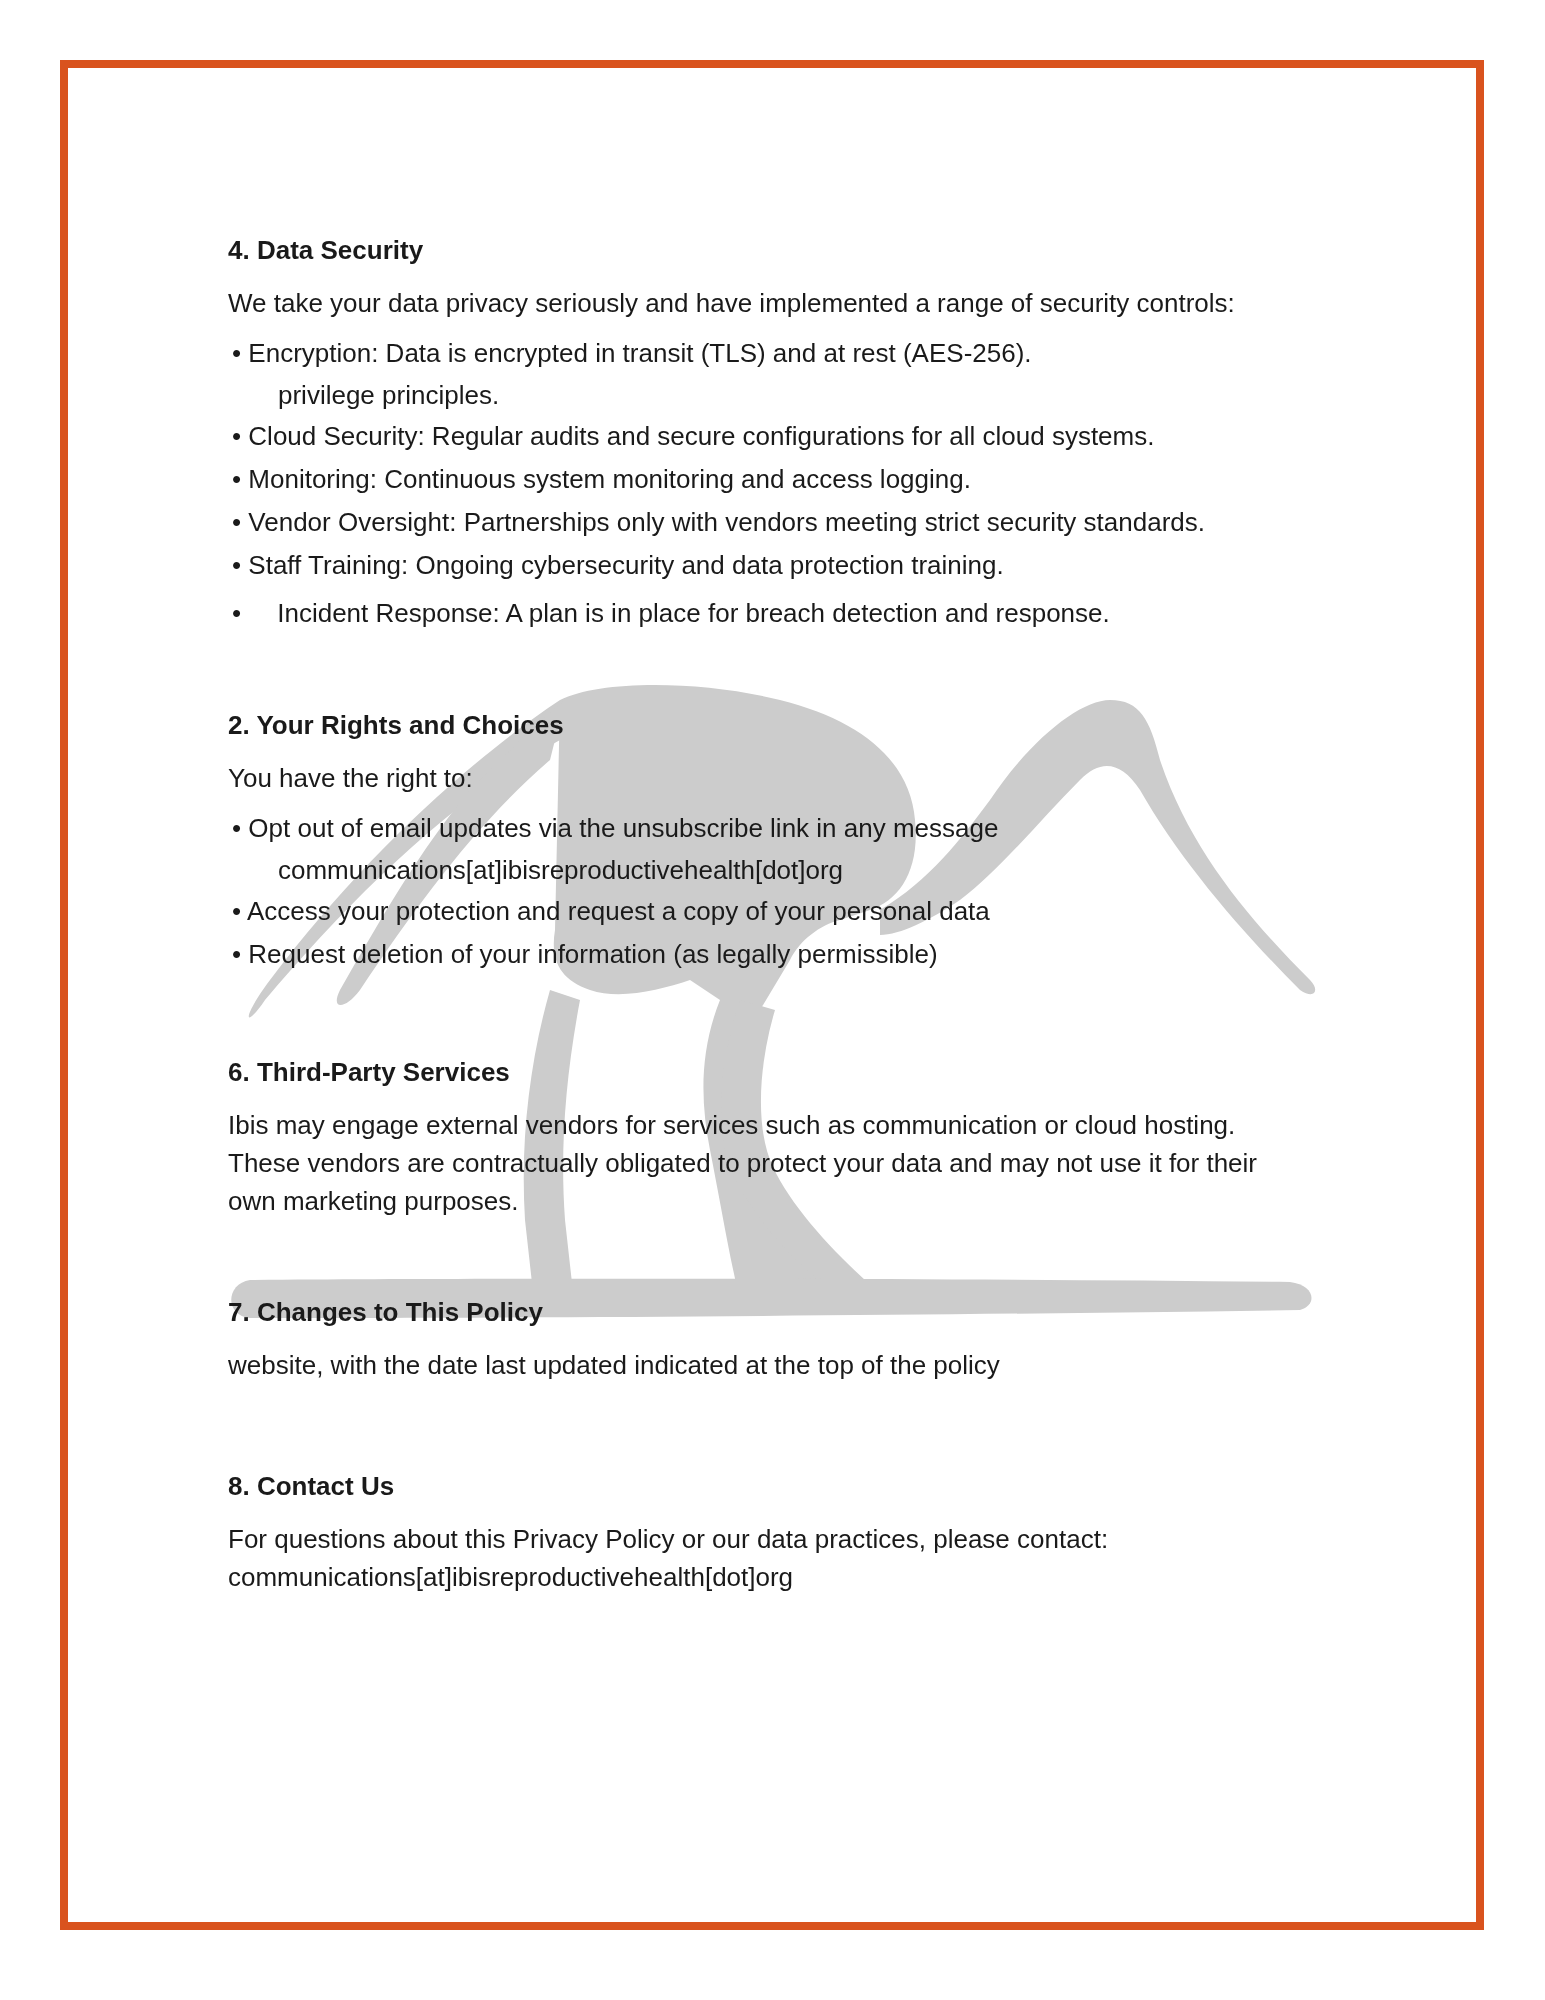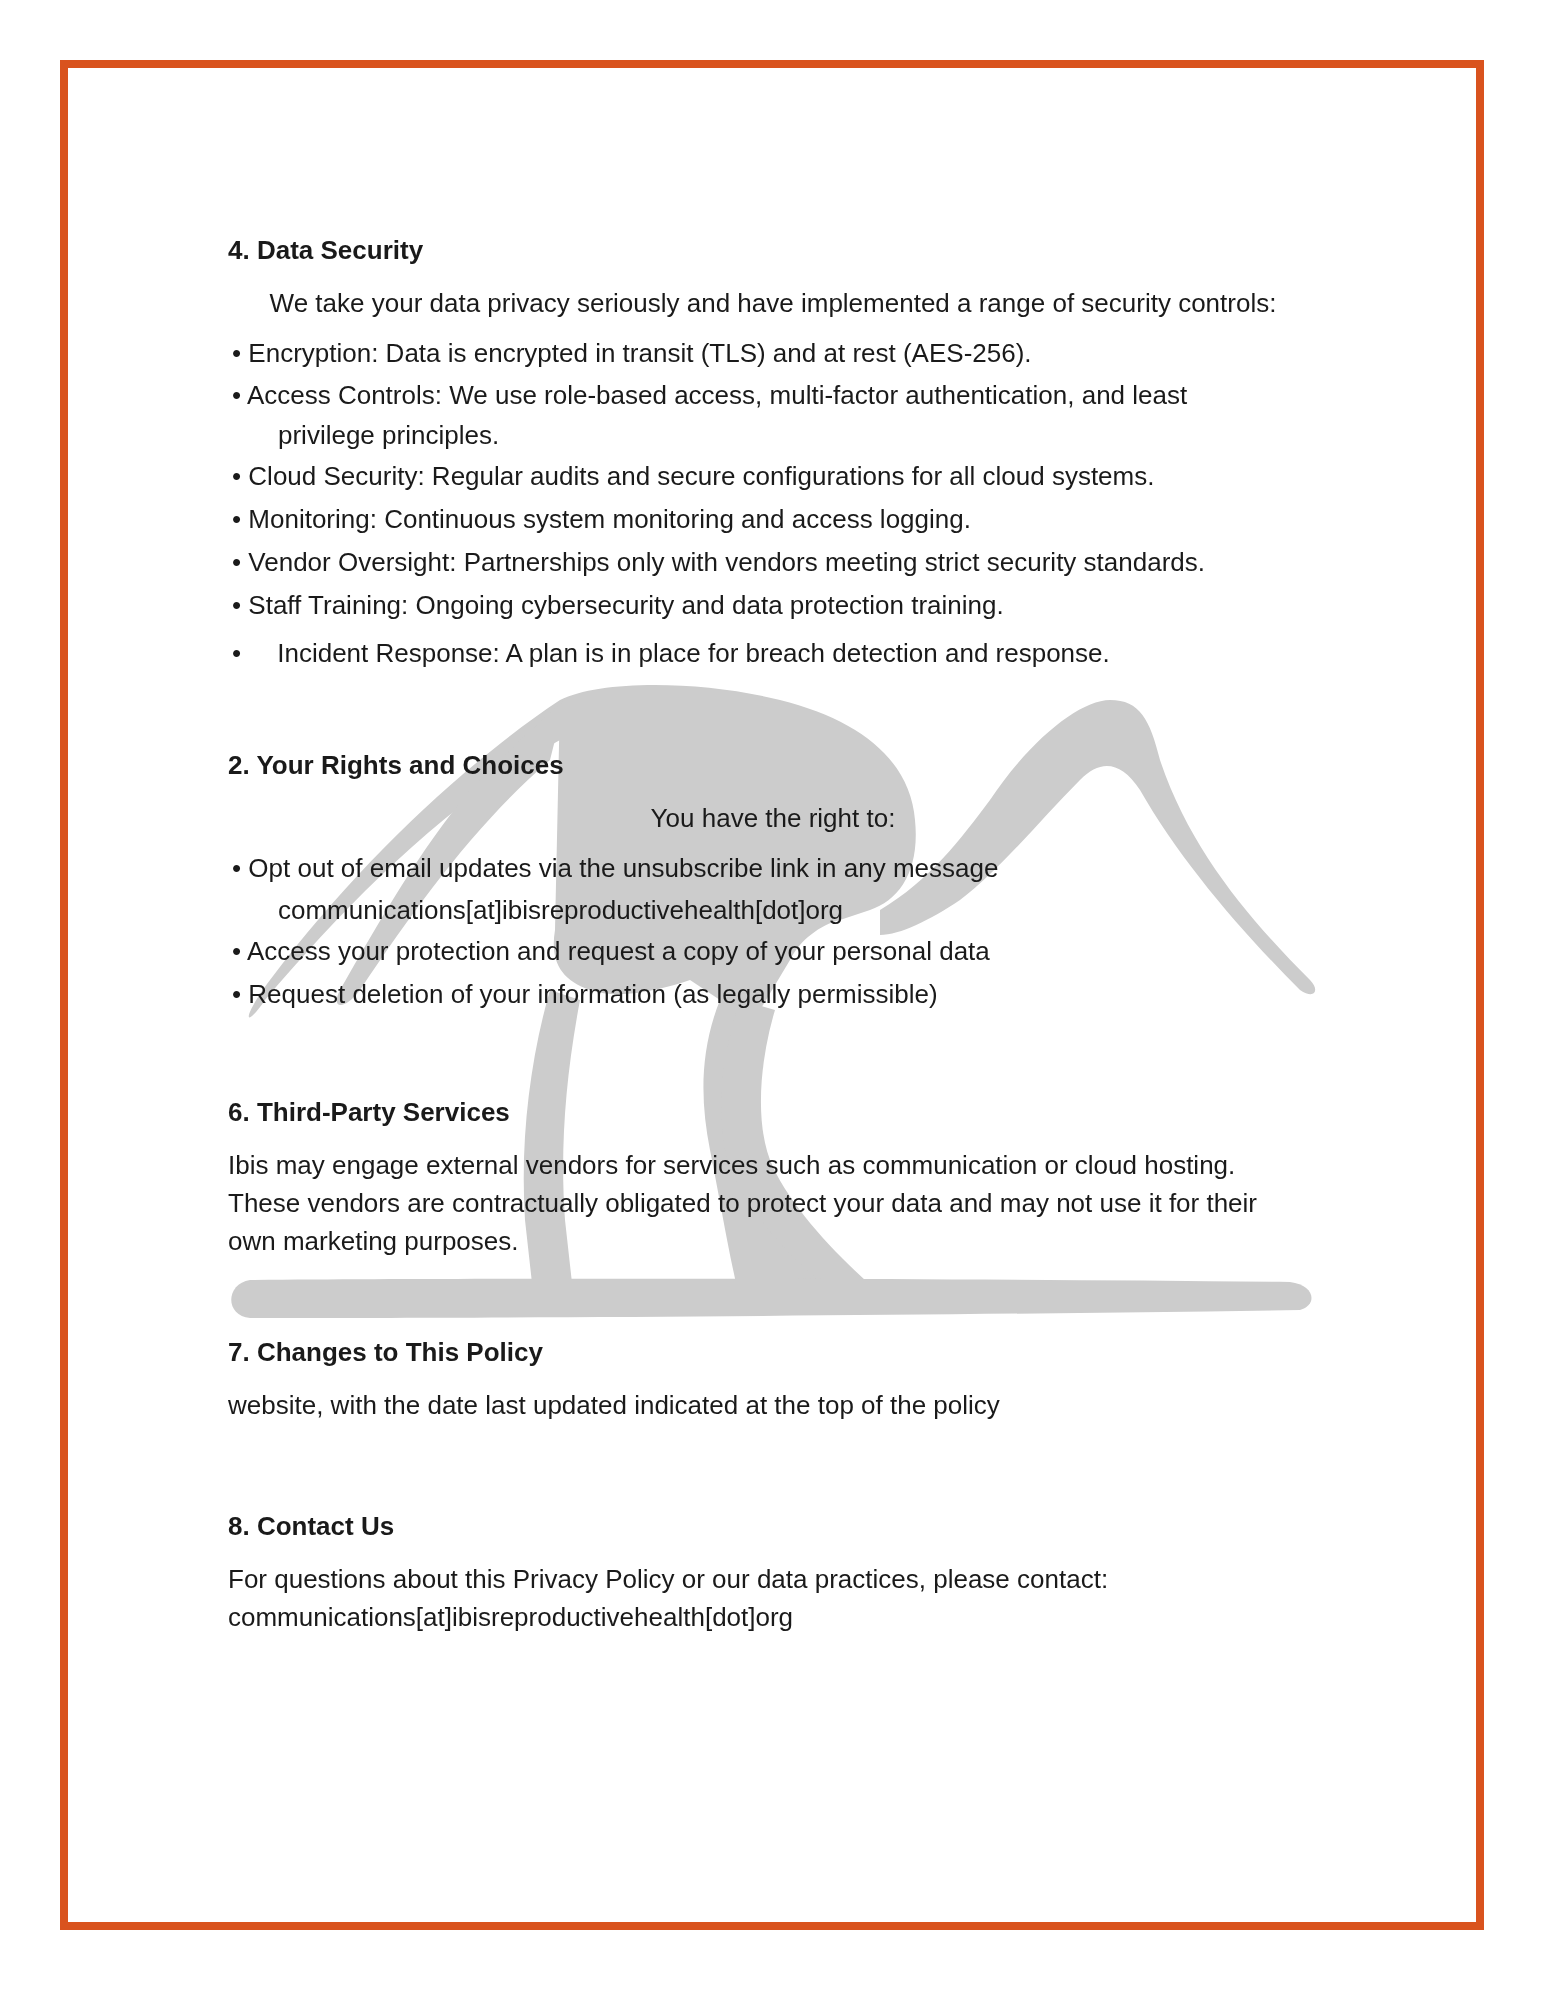--- a/index.html
+++ b/index.html
@@ -9,21 +9,21 @@
       border: 8px solid #d9531e; box-sizing: border-box;
     }
     .watermark { position: absolute; left: 0; top: 0; width: 1545px; height: 2000px; z-index: 0; pointer-events: none; }
     .content {
       position: absolute; left: 228px; top: 228px; width: 1090px; z-index: 1;
       font-family: Liberation Sans, sans-serif; color: #1a1a1a;
       font-size: 26px;
     }
     .h { font-weight: bold; font-size: 26px; margin: 0; line-height: 44px; }
     .p { margin: 0; line-height: 38px; }
-    .intro { margin-top: 12px; margin-bottom: 10px; text-align: center; }
+    .intro { margin-top: 12px; margin-bottom: 10px; }
     ul { list-style: none; margin: 4px; padding: 0; }
     li { line-height: 43px; }
     li.wrap { line-height: 40px; }
     .cont { padding-left: 46px; display: block; }
     .gap-sec { height: 66px; }
   </style>
 </head>
 <body>
 
 <div class="frame"></div>
@@ -46,21 +46,20 @@
   </g>
 </svg>
 
 <div class="content">
 
   <section>
     <h2 class="h">4. Data Security</h2>
     <p class="p intro">We take your data privacy seriously and have implemented a range of security controls:</p>
     <ul>
       <li>• Encryption: Data is encrypted in transit (TLS) and at rest (AES-256).</li>
-      <li class="wrap">• Access Controls: We use role-based access, multi-factor authentication, and least</li>
       <li class="wrap cont">privilege principles.</li>
       <li>• Cloud Security: Regular audits and secure configurations for all cloud systems.</li>
       <li>• Monitoring: Continuous system monitoring and access logging.</li>
       <li>• Vendor Oversight: Partnerships only with vendors meeting strict security standards.</li>
       <li>• Staff Training: Ongoing cybersecurity and data protection training.</li>
       <li style="white-space:pre; line-height:52px;">•     Incident Response: A plan is in place for breach detection and response.</li>
     </ul>
   </section>
 
   <div class="gap-sec" style="height:60px"></div>

